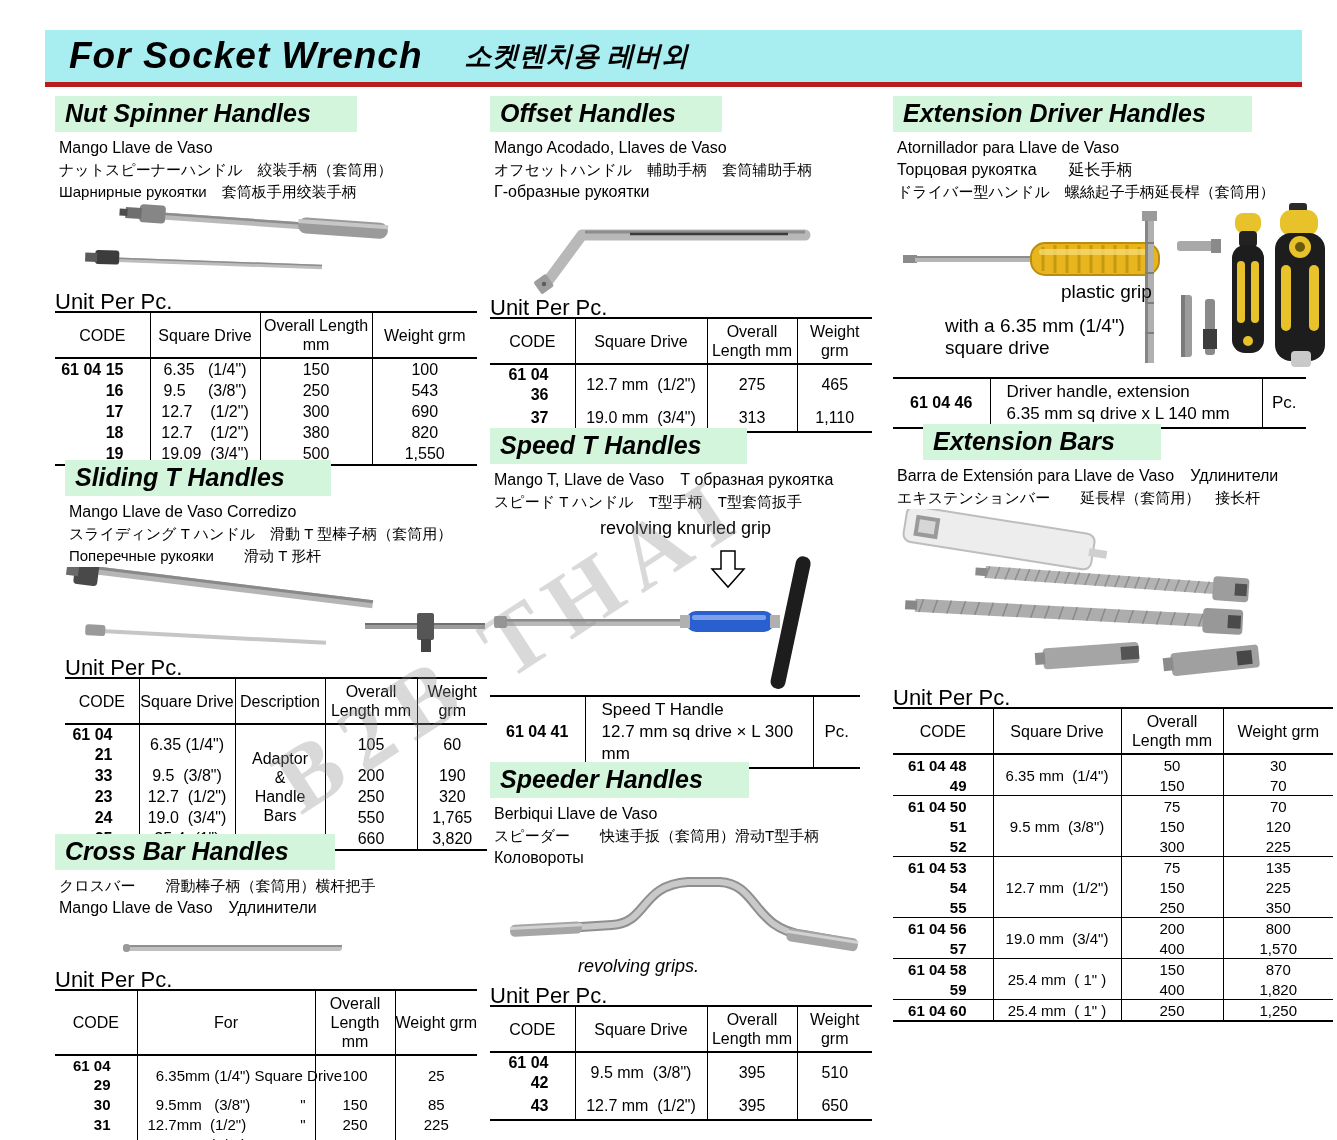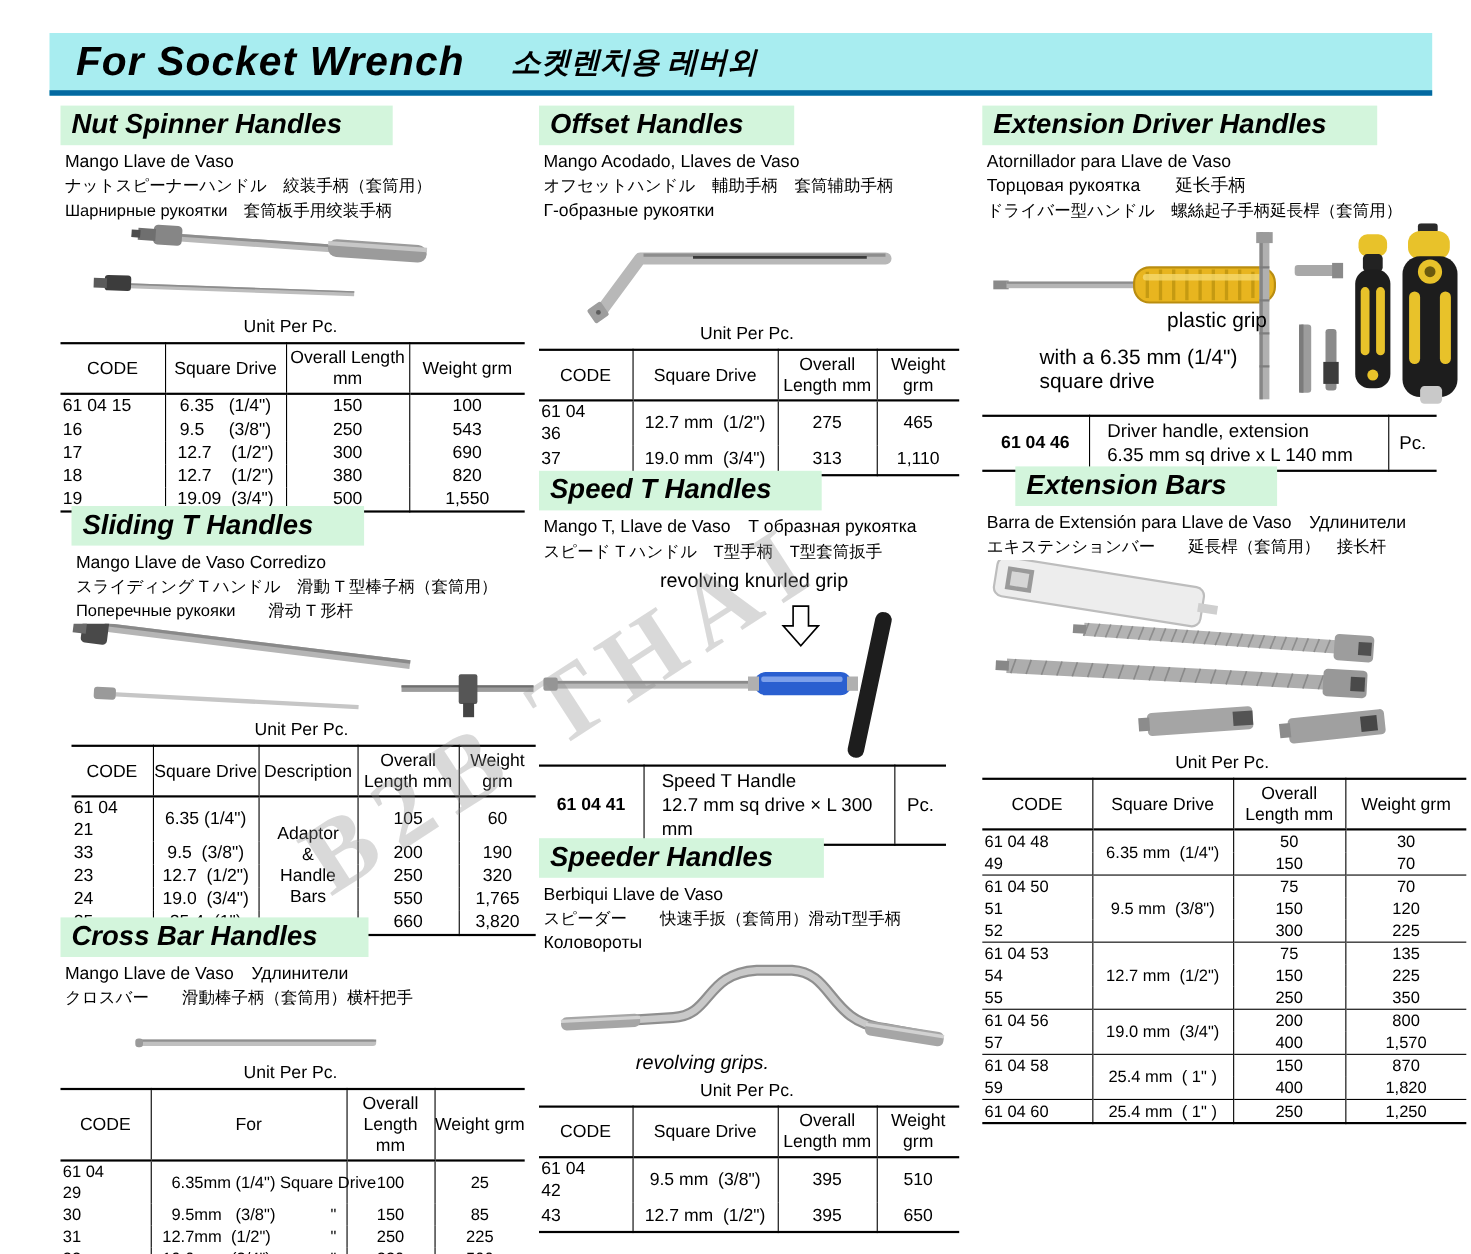--- a/index.html
+++ b/index.html
@@ -1,53 +1,53 @@
 <!DOCTYPE html>
 <html><head>
 <meta charset="utf-8">
 <style>
   html,body{margin:0;padding:0;background:#ffffff;}
   body{width:1337px;height:1140px;position:relative;overflow:hidden;
        font-family:"Liberation Sans",sans-serif;color:#000;}
 
   
   .hdr{position:absolute;left:45px;top:30px;width:1257px;height:52px;
-       background:#a8edf0;border-bottom:5px solid #0369a1;
+       background:#a8edf0;border-bottom:5px solid #b91c1c;
        display:flex;align-items:center;}
   .hdr .en{font-size:37px;font-weight:bold;font-style:italic;margin-left:24px;letter-spacing:1px;}
   .hdr .ko{font-size:27px;font-weight:bold;font-style:italic;margin-left:42px;}
 
   
   .wm{position:absolute;left:255px;top:745px;font-size:92px;font-weight:bold;
       font-family:"Liberation Serif",serif;color:#8f8f8f;opacity:.33;
       letter-spacing:14px;transform:rotate(-33deg);transform-origin:left top;
       pointer-events:none;z-index:40;white-space:nowrap;}
 
   .sec{position:absolute;}
   .c1{left:55px;width:422px;}
   .c2{left:490px;width:382px;}
   .c3{left:893px;width:440px;}
 
   .title{display:inline-block;background:#d3f5dc;font-size:25px;font-weight:bold;
          font-style:italic;padding:3px 46px 4px 10px;margin-bottom:5px;white-space:nowrap;}
   .sub{font-size:16px;line-height:22px;padding-left:4px;}
   .sub.cjk{font-size:15px;}
-  .unit{text-align:center;font-size:16px;padding-right:4px;height:22px;}
+  .unit{text-align:left;font-size:22px;padding-right:4px;height:22px;}
 
   .photo{position:relative;}
   .photo svg{display:block;}
   .cap{position:absolute;font-size:18px;white-space:pre-line;line-height:22px;}
 
   table.t{border-collapse:collapse;table-layout:fixed;
           border-top:2px solid #000;border-bottom:2px solid #000;}
   .t th{font-weight:normal;font-size:16px;text-align:center;line-height:19px;
         border-bottom:2px solid #000;padding:3px 0;}
   .t td{font-size:16px;text-align:center;height:21px;padding:0 2px;line-height:20px;}
   .t th:not(:last-child),.t td:not(:last-child){border-right:1px solid #000;}
-  .t td.code{font-weight:normal;text-align:left;padding-right:26px;}
+  .t td.code{font-weight:bold;text-align:right;padding-right:26px;}
   .t td.drive{white-space:pre;}
   .t td.desc{white-space:pre-line;line-height:19px;}
   .t td.for{text-align:left;padding-left:10px;white-space:pre;font-size:15px;}
   .t td.mid{text-align:left;padding-left:16px;white-space:pre-line;line-height:22px;font-size:17px;}
   .t td.scode{font-weight:bold;text-align:center;}
   .t td.pc{font-size:17px;}
   table.roomy td{height:26px;}
   table.tight td{height:20px;line-height:19px;font-size:15px;}
   table.one td{height:24px;padding-top:2px;padding-bottom:2px;}
   tr.g td{border-top:1px solid #000;}
@@ -214,22 +214,22 @@
           <td class="drive">25.4  (1")</td>
           <td class="len">660</td>
           <td class="wt">3,820</td>
         </tr>
       </tbody>
   </table>
 </div>
 
 <div class="sec c1" style="top:834px;">
   <div><span class="title">Cross Bar Handles</span></div>
+  <div class="sub cjk">クロスバー　　滑動棒子柄（套筒用）横杆把手</div>
   <div class="sub">Mango Llave de Vaso　Удлинители</div>
-  <div class="sub cjk">クロスバー　　滑動棒子柄（套筒用）横杆把手</div>
   <div class="photo" style="height:48px;">
     <svg width="422" height="48" viewBox="0 0 422 48">
       <rect x="72" y="26" width="215" height="6" rx="3" fill="#c0c0c0"></rect>
       <rect x="72" y="26" width="215" height="2" fill="#8f8f8f"></rect>
       <rect x="68" y="25" width="7" height="8" rx="3" fill="#9a9a9a"></rect>
     </svg>
   </div>
   <div class="unit">Unit Per Pc.</div>
   <table class="t tight" style="width:422px;">
     <colgroup>

